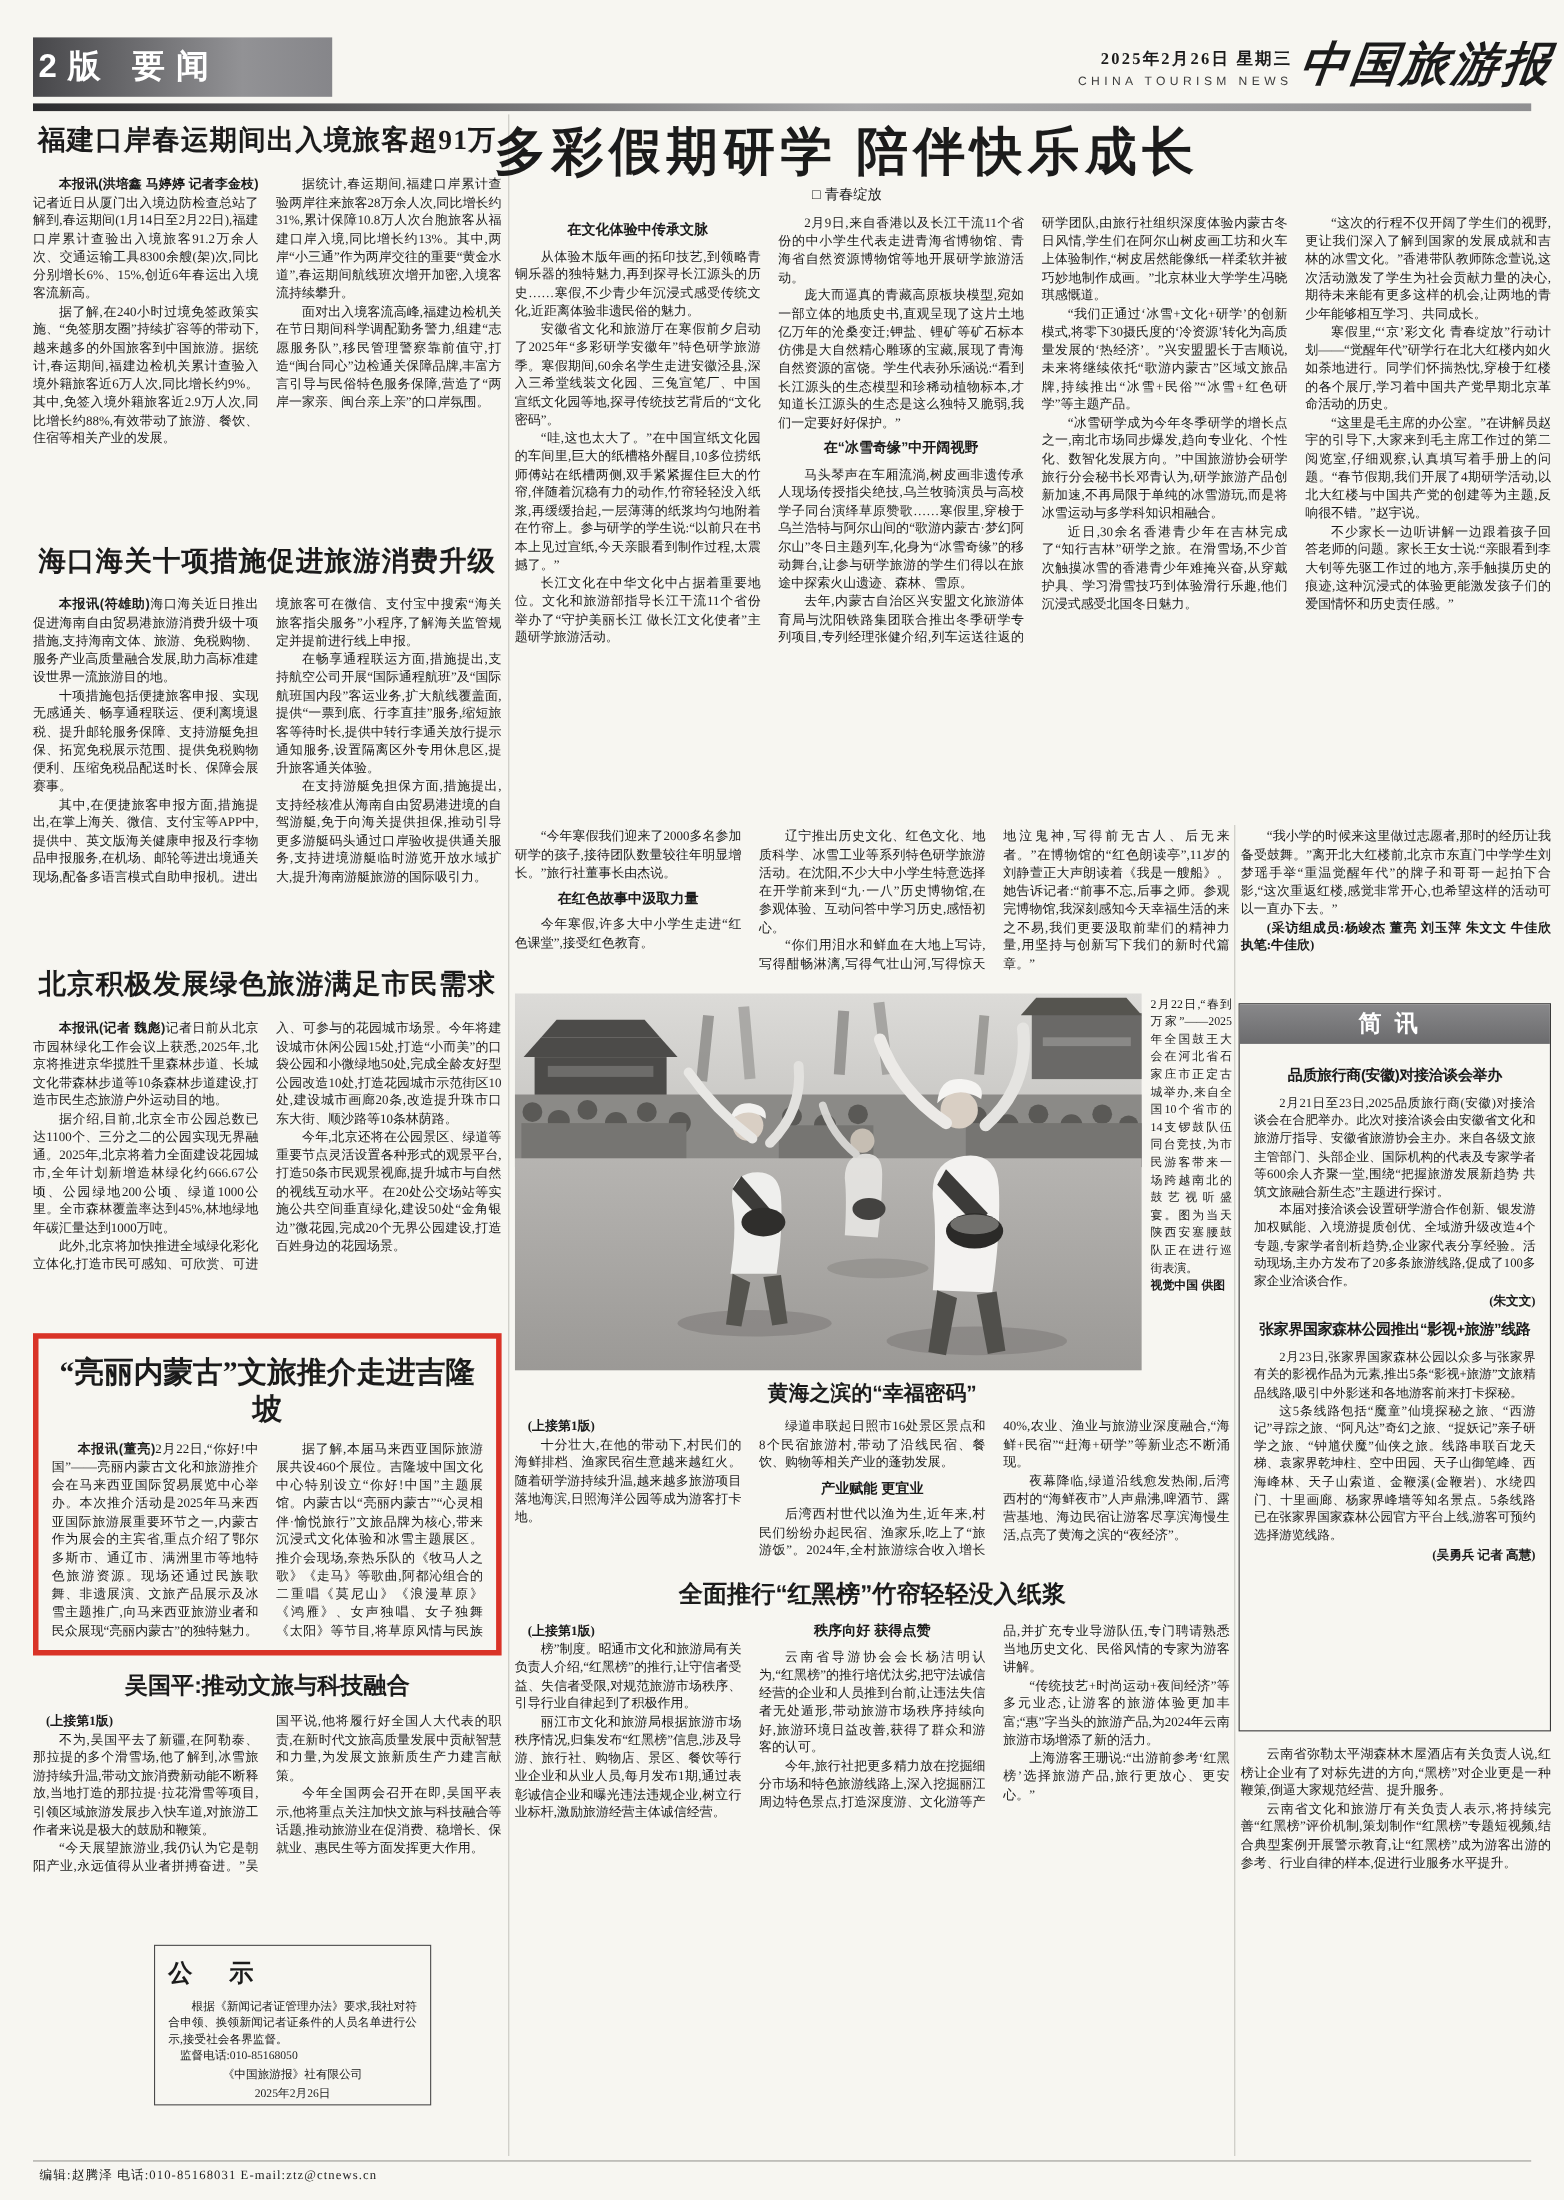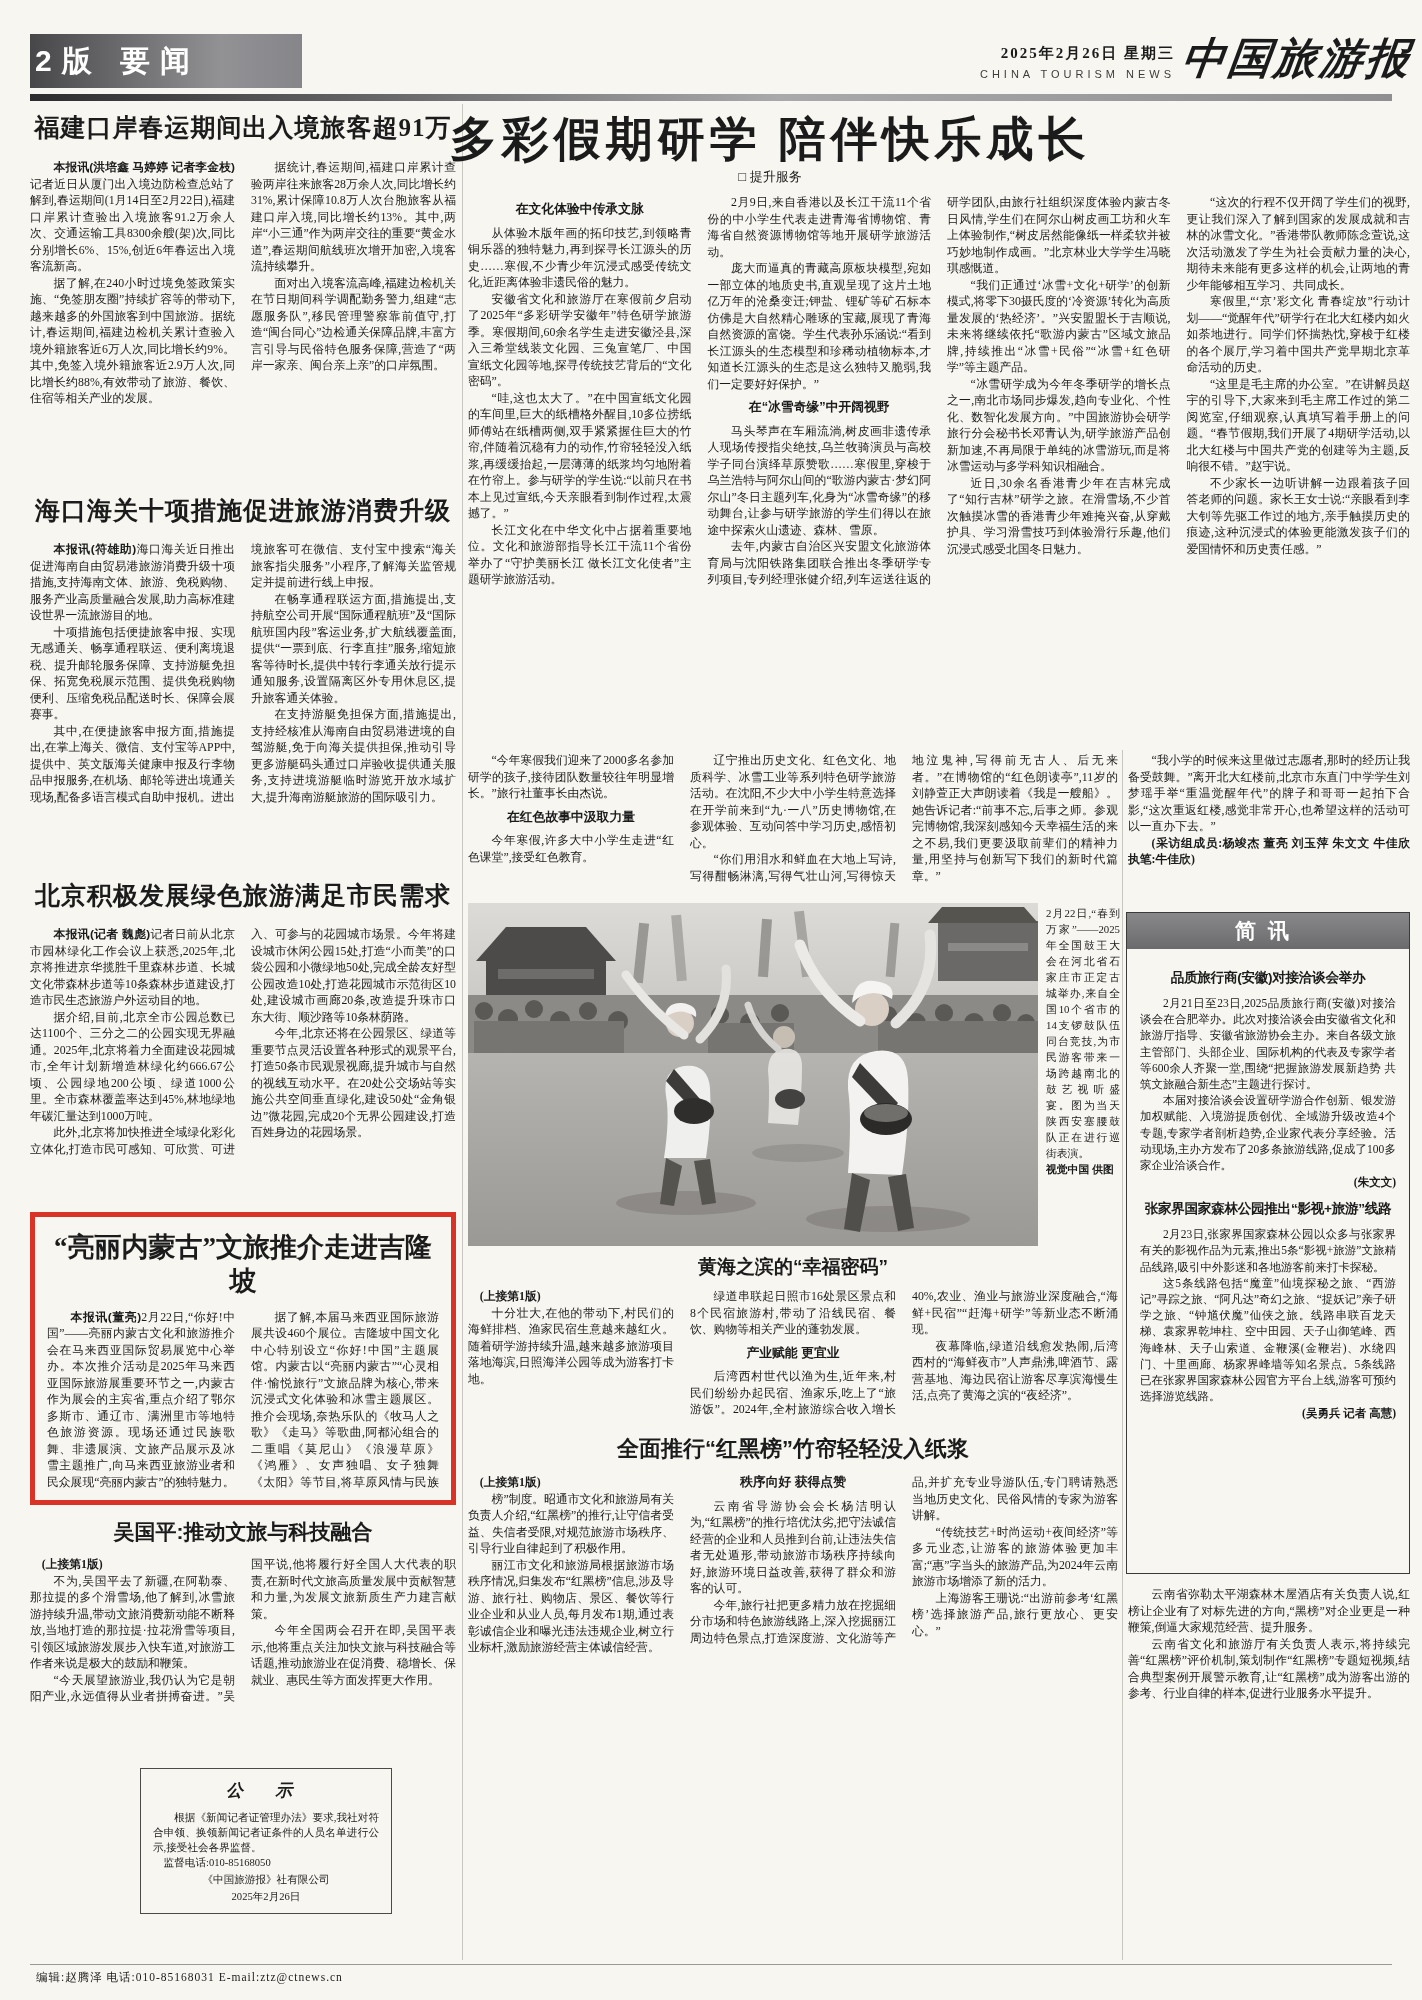--- a/index.html
+++ b/index.html
@@ -28,21 +28,21 @@
   .cols3{column-count:3;column-gap:16px;overflow:hidden;}
   .cols4{column-count:4;column-gap:16px;overflow:hidden;}
   .hl-serif{font-weight:bold;text-align:center;line-height:1.25;}
   .hl-sans{font-family:"Liberation Sans","DejaVu Sans",sans-serif;font-weight:bold;text-align:center;}
   .abs{position:absolute;box-sizing:border-box;}
   
   .art-hl1{font-size:25px;letter-spacing:1px;}
   .redbox{border:5px solid #d93327;padding:8px 12px;background:#f7f6f1;}
   .redbox .hl-serif{font-size:27px;margin:6px 0 10px 0;}
   .gongshi{border:1px solid #4a4a4a;padding:8px 12px;}
-  .gongshi .t{font-weight:bold;text-align:center;font-size:17px;letter-spacing:14px;margin:2px 0 8px 0;font-style:italic;}
+  .gongshi .t{font-weight:bold;font-size:22px;letter-spacing:14px;margin:2px 0 8px 0;}
   .gongshi .s{font-size:10.6px;line-height:15px;text-align:justify;text-indent:2em;margin:0;}
   .gongshi .r{font-size:10.6px;line-height:15px;text-align:center;margin:2px 0 0 0;}
   
   .yx-hl{font-size:47px;letter-spacing:5px;}
   .byline{text-align:center;font-size:13px;font-family:"Liberation Sans","DejaVu Sans",sans-serif;}
   
   .caption{font-size:10.8px;line-height:16px;text-align:justify;}
   .caption .cr{font-weight:bold;font-family:"Liberation Sans","DejaVu Sans",sans-serif;}
   
   .jx{border:1px solid #3a3a3a;background:#f7f6f1;}
@@ -135,21 +135,21 @@
 
   <div class="abs gongshi" style="left:140px;top:1768px;width:252px;height:146px;">
     <div class="t">公 示</div>
     <p class="s">根据《新闻记者证管理办法》要求,我社对符合申领、换领新闻记者证条件的人员名单进行公示,接受社会各界监督。</p>
     <p class="s" style="text-indent:1em;">监督电话:010-85168050</p>
     <p class="r">《中国旅游报》社有限公司</p>
     <p class="r">2025年2月26日</p>
   </div>
 
   <div class="abs hl-serif yx-hl" style="left:445px;top:110px;width:650px;">多彩假期研学 陪伴快乐成长</div>
-  <div class="abs byline" style="left:445px;top:168px;width:650px;">□ 提升服务</div>
+  <div class="abs byline" style="left:445px;top:168px;width:650px;">□ 青春绽放</div>
   <div class="abs cols4" style="left:468px;top:194px;width:942px;height:550px;">
       <p class="bp h">在文化体验中传承文脉</p>
       <p class="bp p">从体验木版年画的拓印技艺,到领略青铜乐器的独特魅力,再到探寻长江源头的历史……寒假,不少青少年沉浸式感受传统文化,近距离体验非遗民俗的魅力。</p>
       <p class="bp p">安徽省文化和旅游厅在寒假前夕启动了2025年“多彩研学安徽年”特色研学旅游季。寒假期间,60余名学生走进安徽泾县,深入三希堂线装文化园、三兔宣笔厂、中国宣纸文化园等地,探寻传统技艺背后的“文化密码”。</p>
       <p class="bp p">“哇,这也太大了。”在中国宣纸文化园的车间里,巨大的纸槽格外醒目,10多位捞纸师傅站在纸槽两侧,双手紧紧握住巨大的竹帘,伴随着沉稳有力的动作,竹帘轻轻没入纸浆,再缓缓抬起,一层薄薄的纸浆均匀地附着在竹帘上。参与研学的学生说:“以前只在书本上见过宣纸,今天亲眼看到制作过程,太震撼了。”</p>
       <p class="bp p">长江文化在中华文化中占据着重要地位。文化和旅游部指导长江干流11个省份举办了“守护美丽长江 做长江文化使者”主题研学旅游活动。</p>
       <p class="bp p">2月9日,来自香港以及长江干流11个省份的中小学生代表走进青海省博物馆、青海省自然资源博物馆等地开展研学旅游活动。</p>
       <p class="bp p">庞大而逼真的青藏高原板块模型,宛如一部立体的地质史书,直观呈现了这片土地亿万年的沧桑变迁;钾盐、锂矿等矿石标本仿佛是大自然精心雕琢的宝藏,展现了青海自然资源的富饶。学生代表孙乐涵说:“看到长江源头的生态模型和珍稀动植物标本,才知道长江源头的生态是这么独特又脆弱,我们一定要好好保护。”</p>
       <p class="bp h">在“冰雪奇缘”中开阔视野</p>
       <p class="bp p">马头琴声在车厢流淌,树皮画非遗传承人现场传授指尖绝技,乌兰牧骑演员与高校学子同台演绎草原赞歌……寒假里,穿梭于乌兰浩特与阿尔山间的“歌游内蒙古·梦幻阿尔山”冬日主题列车,化身为“冰雪奇缘”的移动舞台,让参与研学旅游的学生们得以在旅途中探索火山遗迹、森林、雪原。</p>

